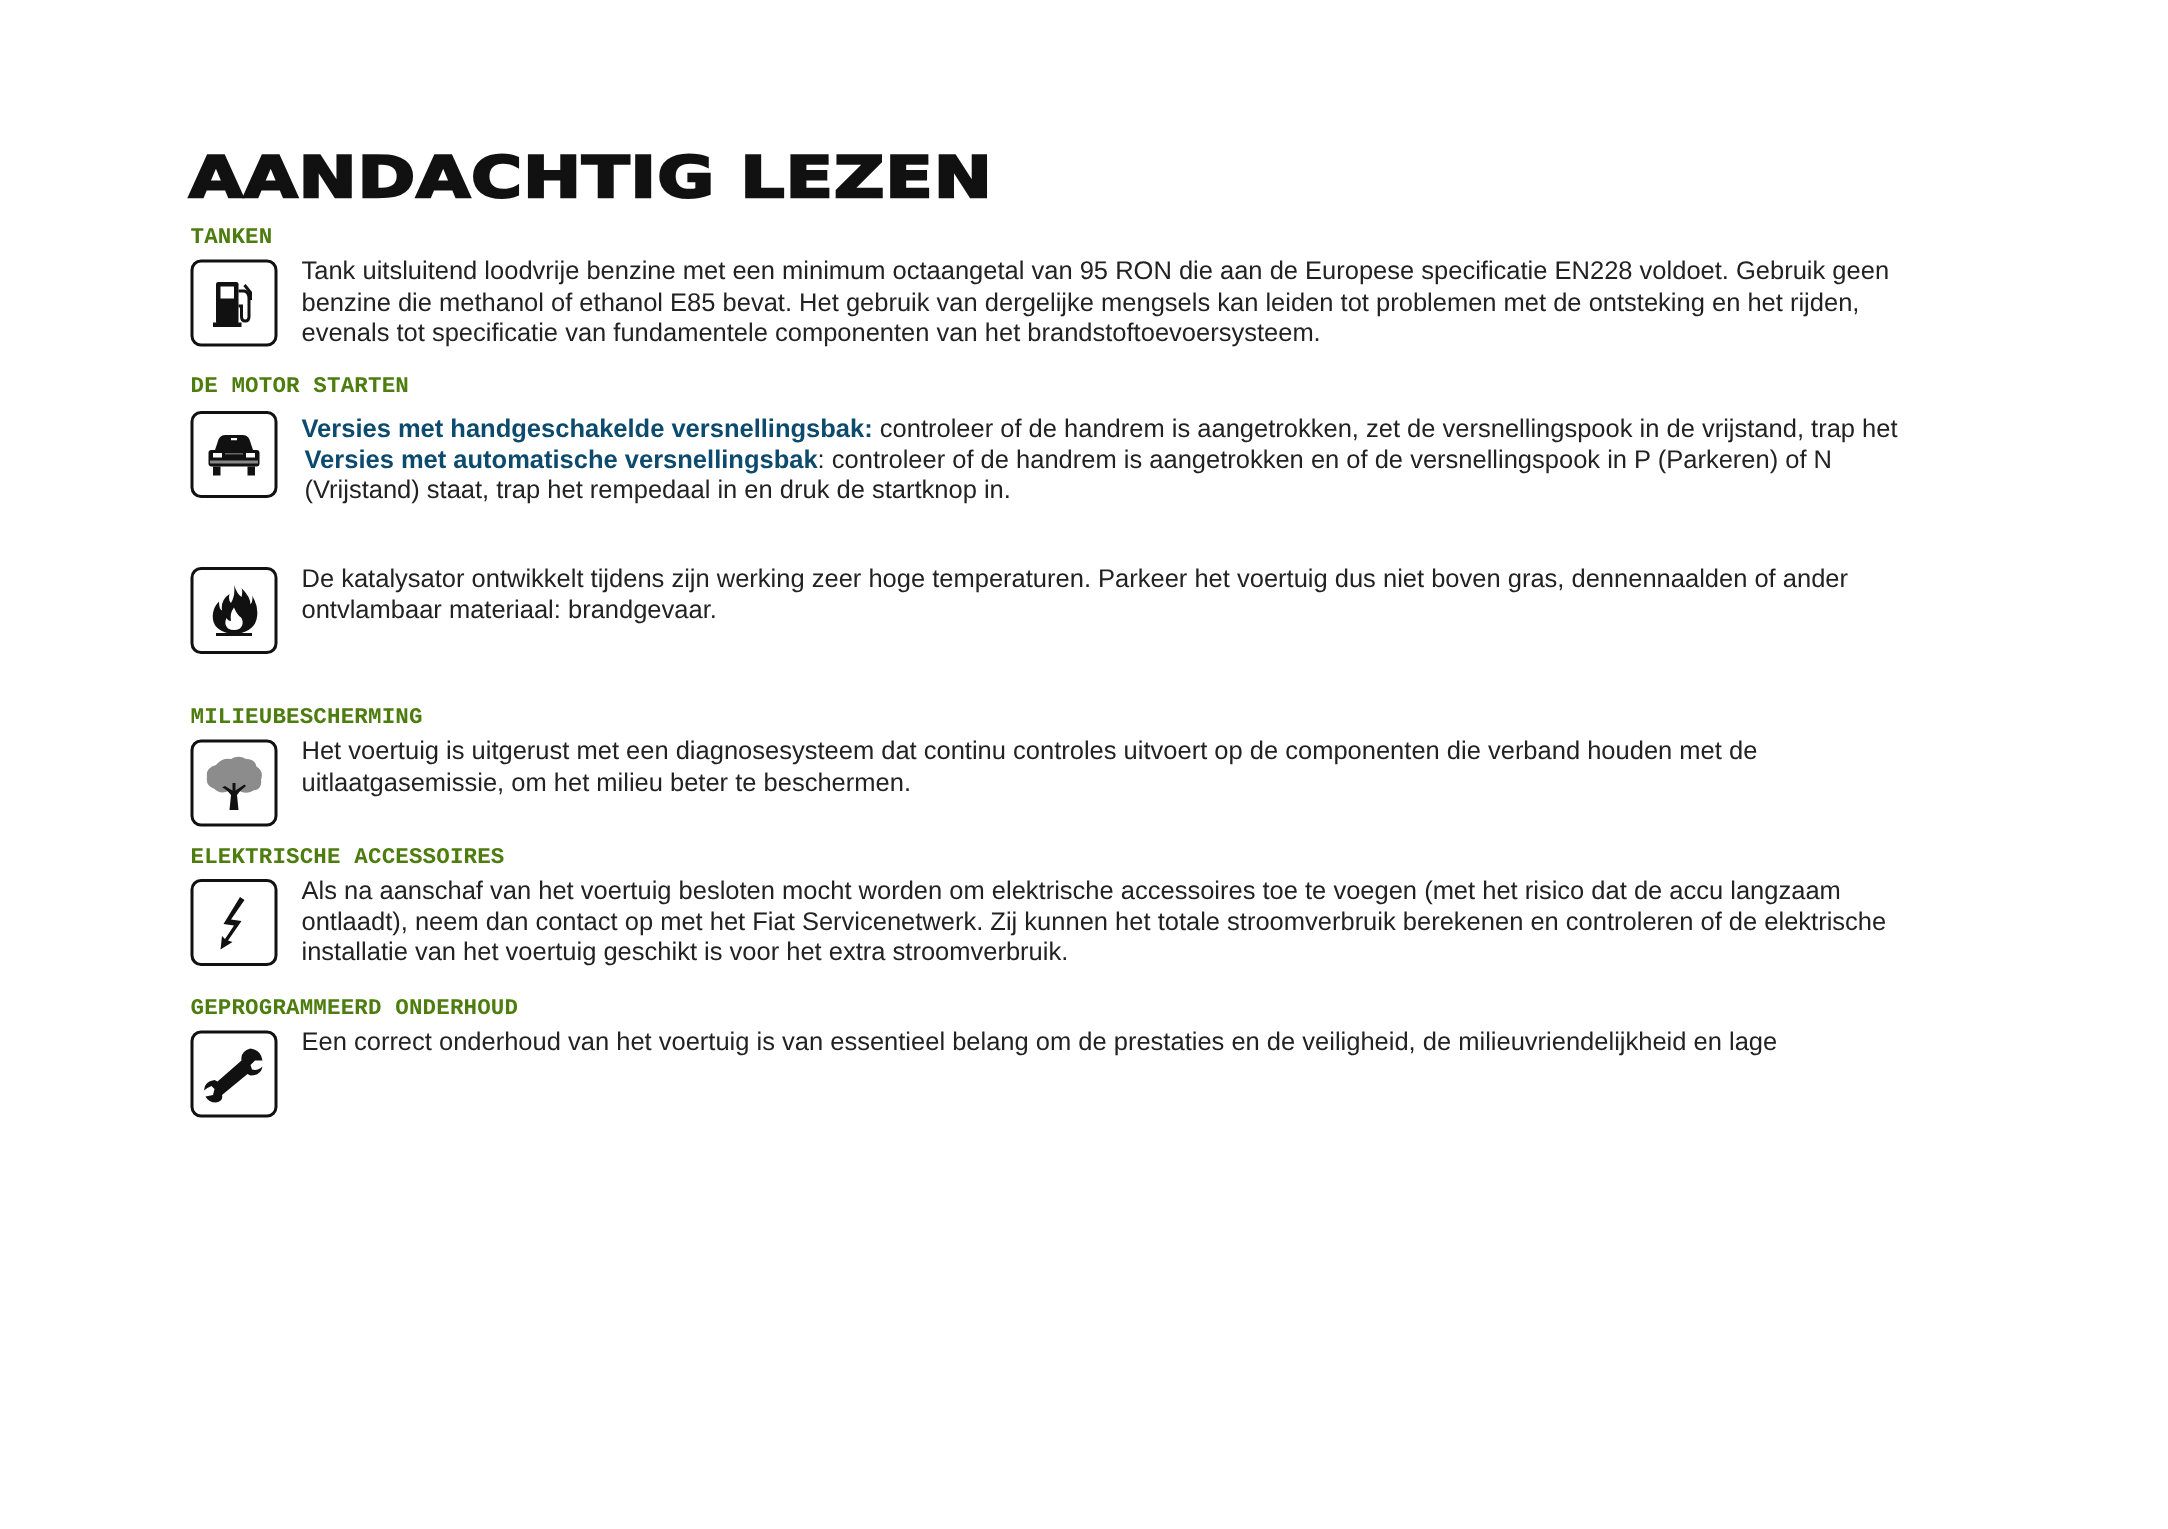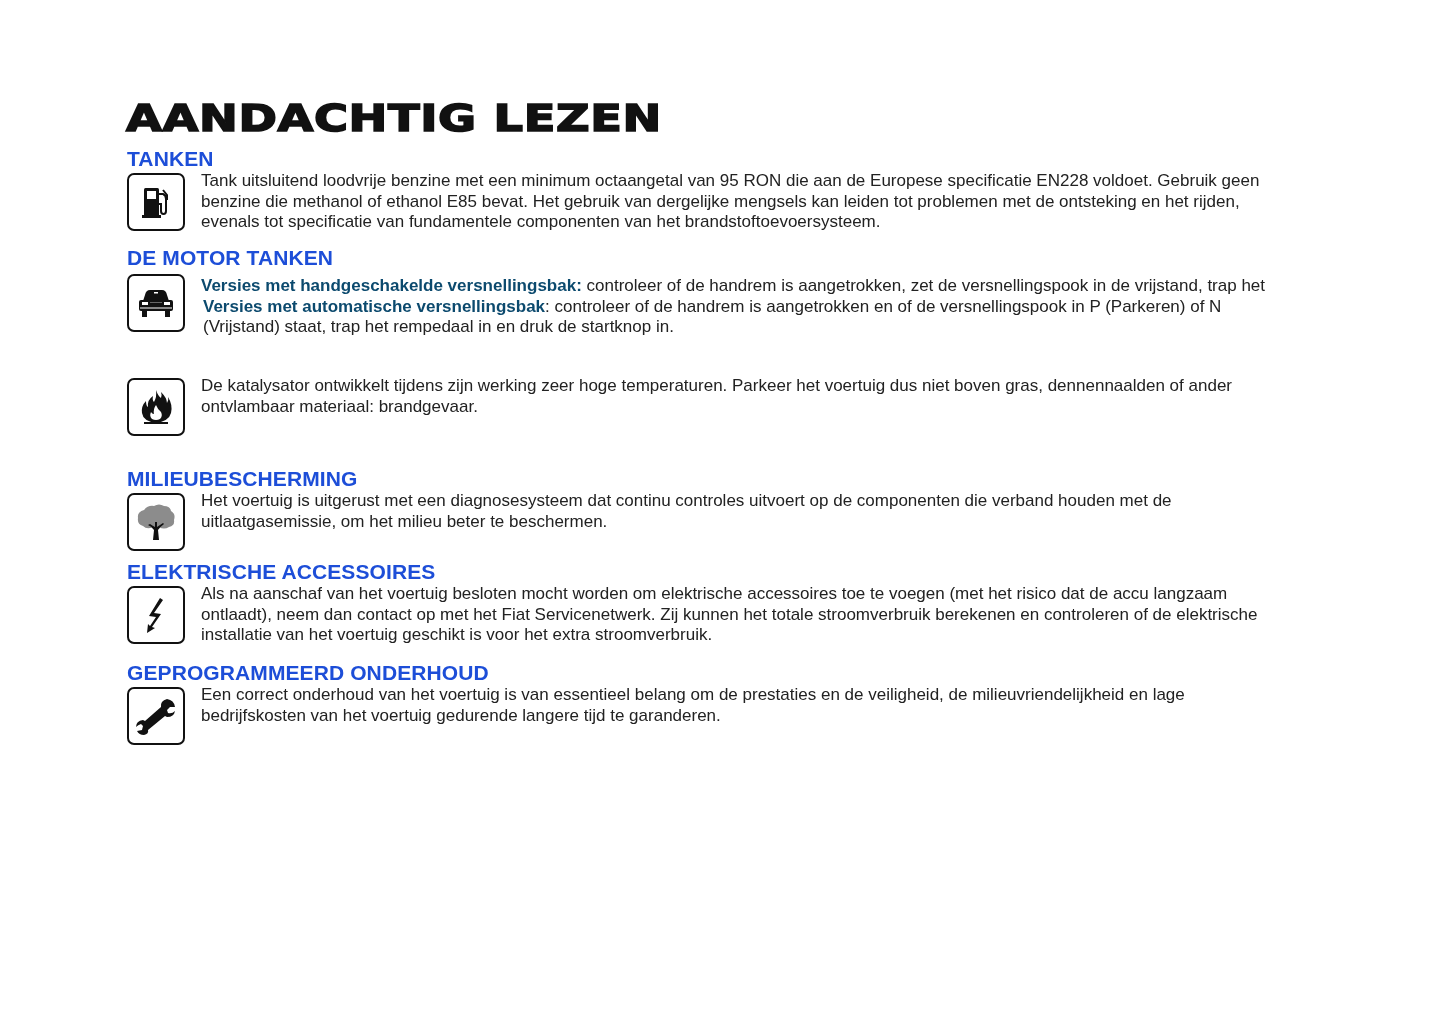--- a/index.html
+++ b/index.html
@@ -30,25 +30,25 @@
       line-height: 44px;
       -webkit-text-stroke: 1.6px #111;
     }
     .section {
       position: absolute;
       left: 127px;
       width: 1200px;
     }
     .section-heading {
       margin: 0;
-      font-family: Liberation Sans, sans-serif;
+      font-family: Liberation Mono, monospace;
       font-weight: bold;
-      font-size: 21px;
+      font-size: 15px;
       line-height: 22px;
-      color: #1d4ed8;
+      color: #4d7c0f;
       letter-spacing: 0.1px;
     }
     .section-body {
       position: relative;
       margin-top: 1px;
     }
     .icon-box {
       position: absolute;
       left: 0;
       top: 2px;
@@ -104,21 +104,21 @@
     </div>
     <div class="text">
       <span class="line">Tank uitsluitend loodvrije benzine met een minimum octaangetal van 95 RON die aan de Europese specificatie EN228 voldoet. Gebruik geen</span>
       <span class="line">benzine die methanol of ethanol E85 bevat. Het gebruik van dergelijke mengsels kan leiden tot problemen met de ontsteking en het rijden,</span>
       <span class="line">evenals tot specificatie van fundamentele componenten van het brandstoftoevoersysteem.</span>
     </div>
   </div>
 </section>
 
 <section class="section" style="top:247px;">
-  <h2 class="section-heading">DE MOTOR TANKEN</h2>
+  <h2 class="section-heading">DE MOTOR STARTEN</h2>
   <div class="section-body" style="margin-top:7px;">
     <div class="icon-box" style="top:-2px;">
       <svg viewBox="0 0 44 44">
         <path d="M11 14 Q12 9 16 9 L28 9 Q32 9 33 14 L35 20 L9 20 Z" fill="#111"></path>
         <rect x="20" y="11" width="4" height="1.5" fill="#fff"></rect>
         <rect x="5" y="19" width="34" height="11" rx="2" fill="#111"></rect>
         <rect x="8" y="21" width="6" height="3" fill="#fff"></rect>
         <rect x="30" y="21" width="6" height="3" fill="#fff"></rect>
         <rect x="16" y="21" width="12" height="1" fill="#666"></rect>
         <rect x="6" y="26" width="32" height="2" fill="#888"></rect>
@@ -185,16 +185,15 @@
 <section class="section" style="top:662px;">
   <h2 class="section-heading">GEPROGRAMMEERD ONDERHOUD</h2>
   <div class="section-body">
     <div class="icon-box">
       <svg viewBox="0 0 44 44">
         <path d="M33 5 Q40 6 41 13 L36 13 L33 16 L34 19 Q38 20 41 17 Q40 23 33 23 L31 22 L14 36 Q15 40 10 41 Q5 41 3 37 L8 36 L9 32 L7 30 Q4 31 2 33 Q2 27 9 26 L11 27 L27 13 Q26 7 33 5 Z" fill="#111"></path>
       </svg>
     </div>
     <div class="text">
       <span class="line">Een correct onderhoud van het voertuig is van essentieel belang om de prestaties en de veiligheid, de milieuvriendelijkheid en lage</span>
-      <span class="line">bedrijfskosten van het voertuig gedurende langere tijd te garanderen.</span>
     </div>
   </div>
 </section>
 
 </body></html>

